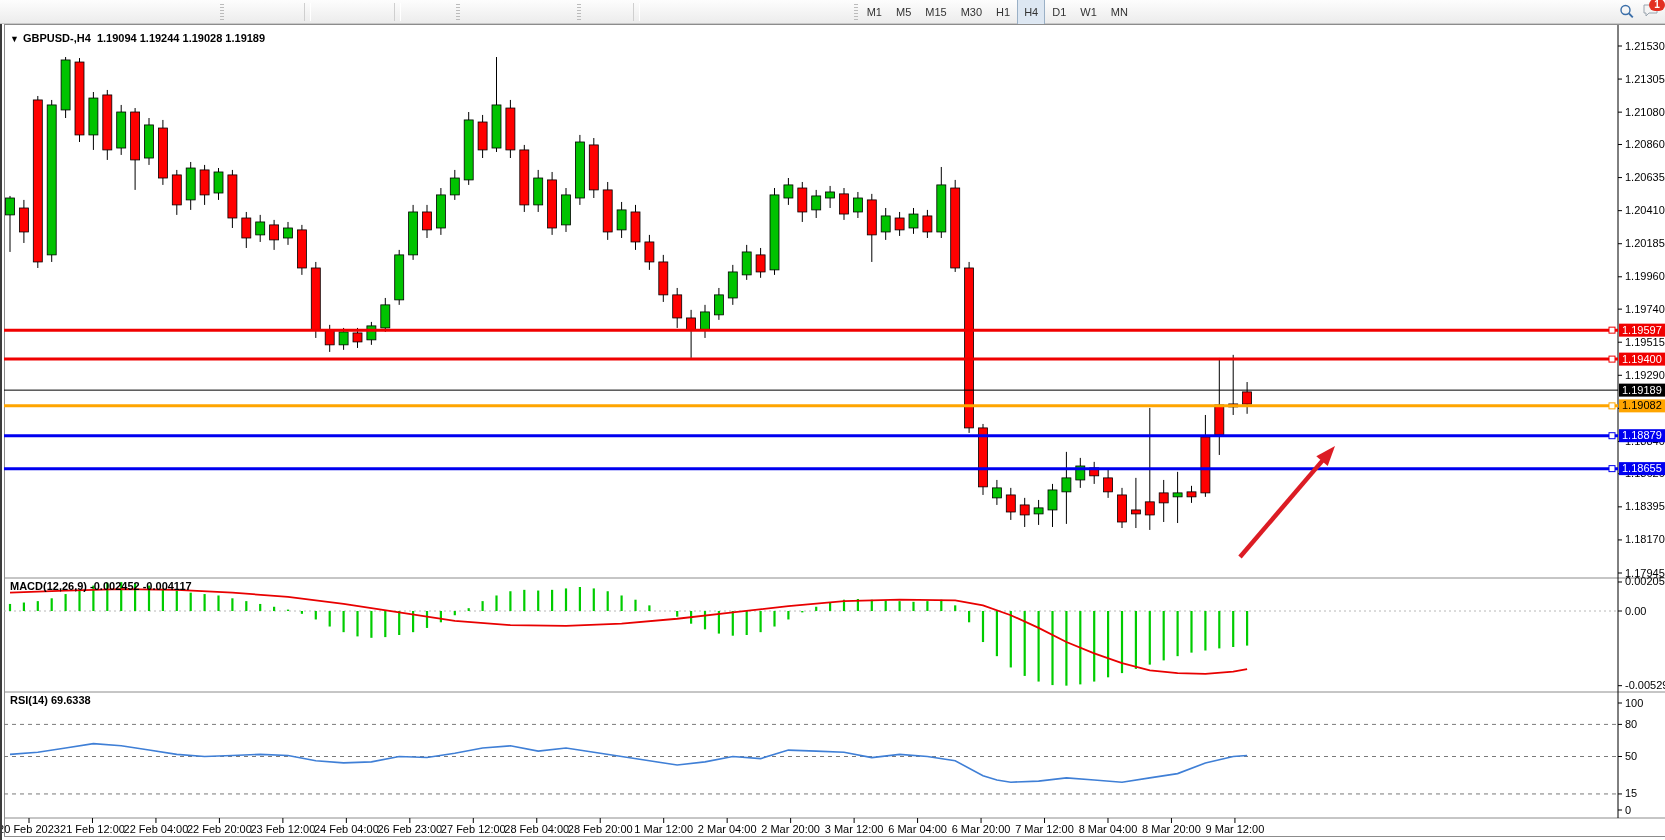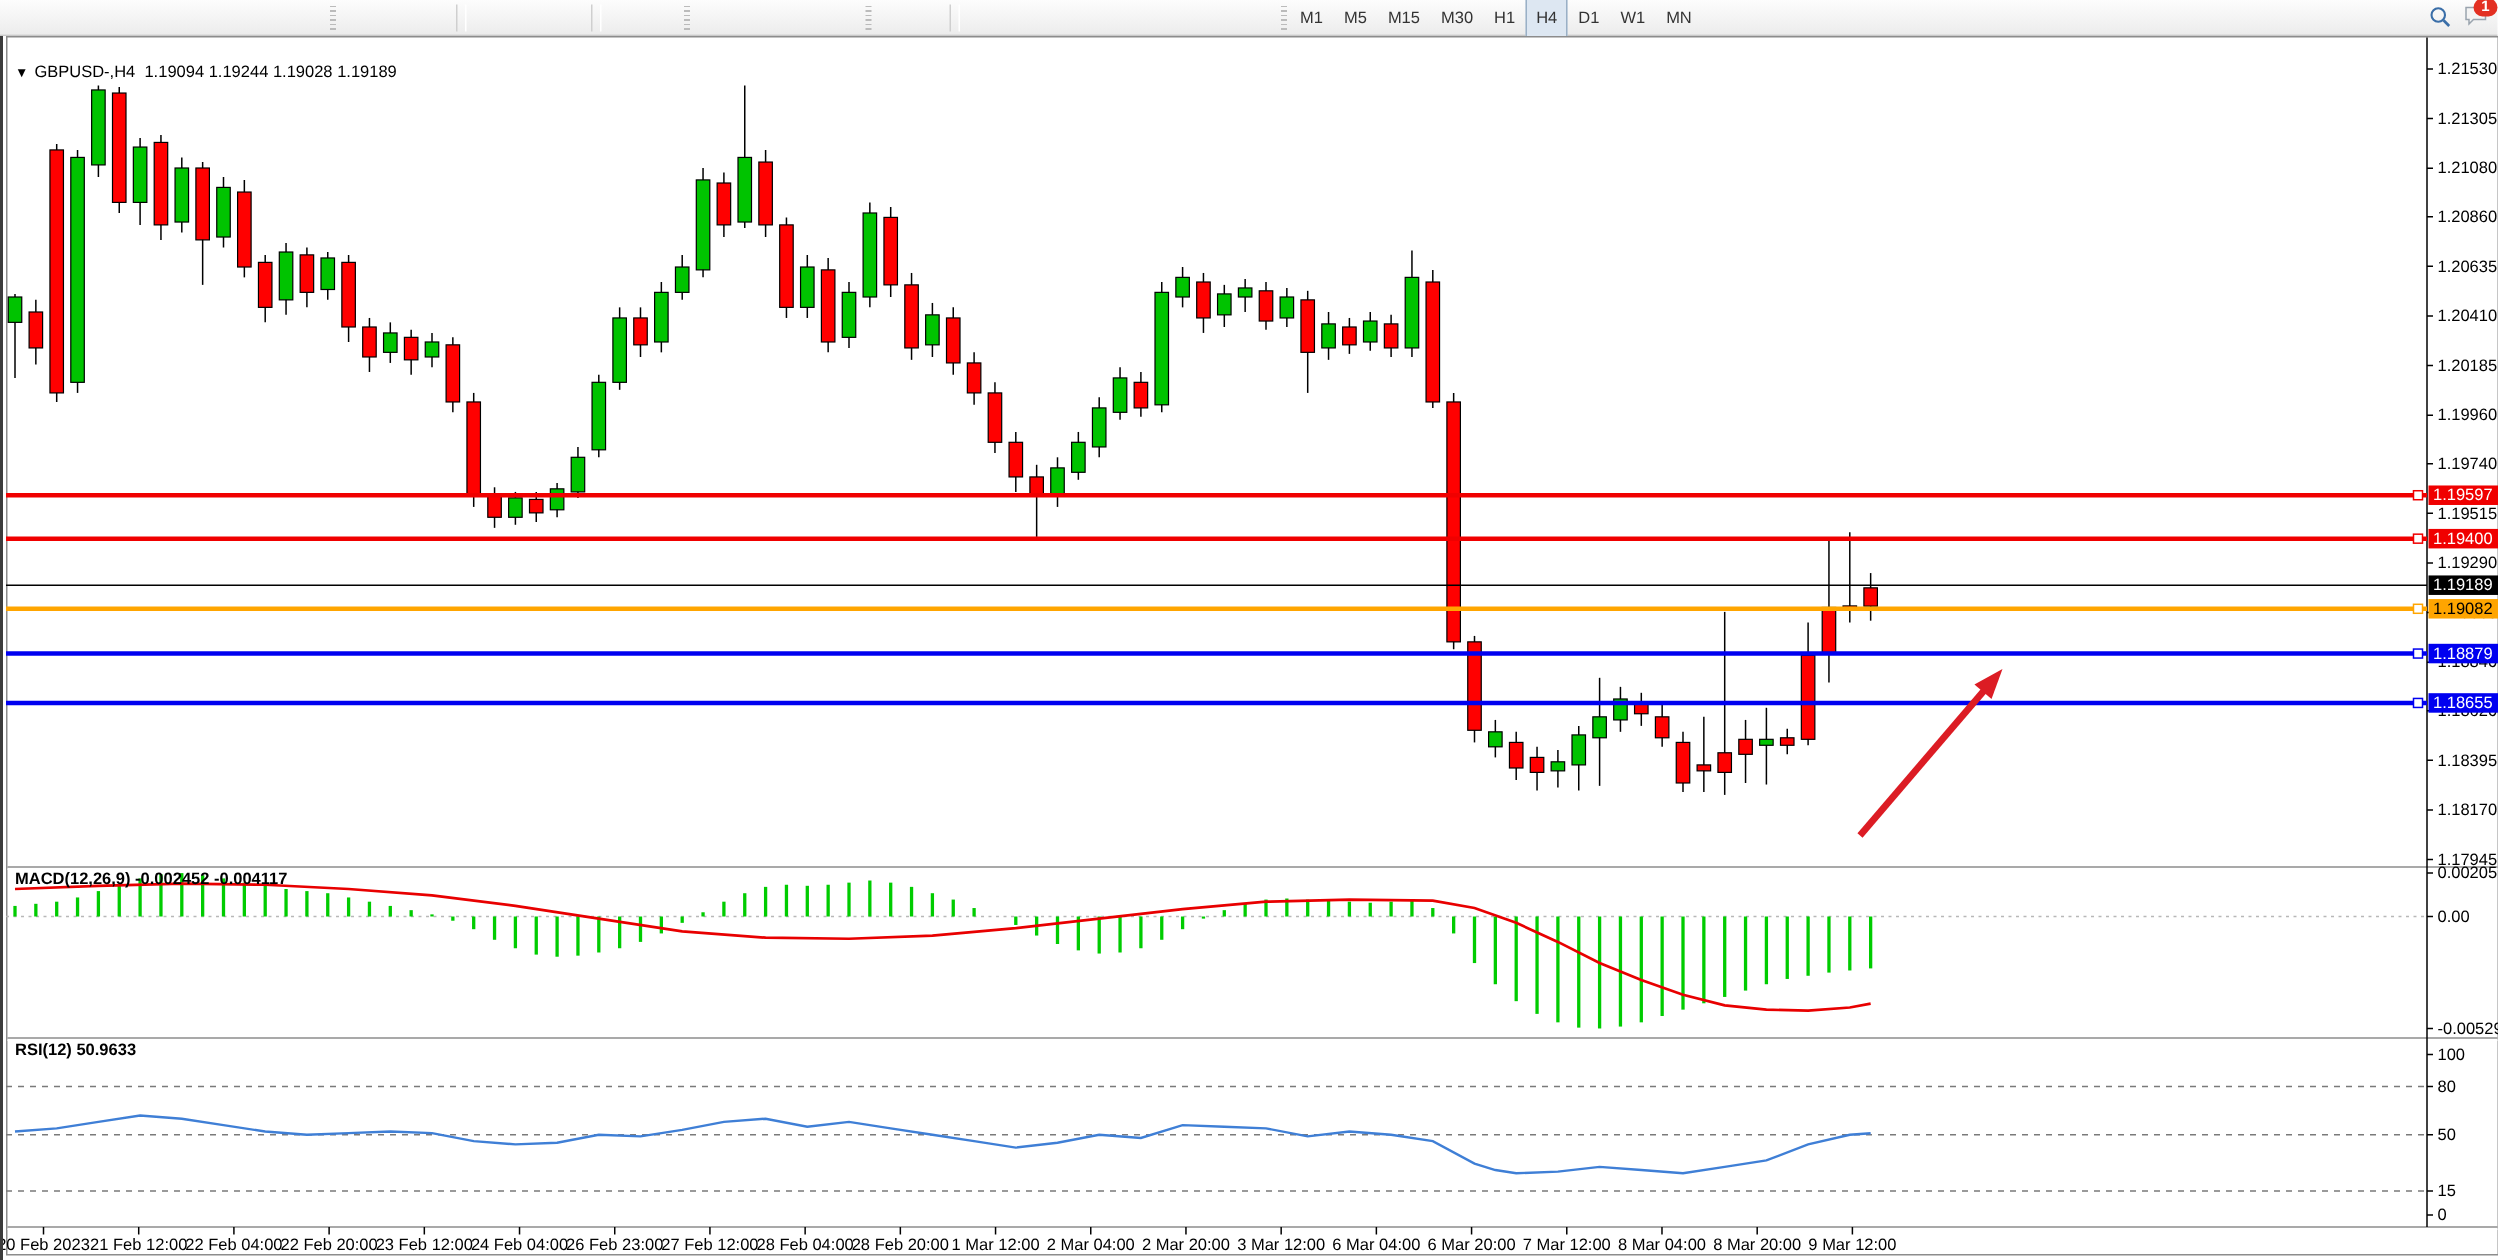--- a/index.html
+++ b/index.html
@@ -23,21 +23,21 @@
   .tb-right{margin-left:auto;display:flex;align-items:center;margin-right:6px;gap:8px;}
   .chat-wrap{position:relative;}
   .badge{position:absolute;top:-4px;right:-6px;background:#e33022;color:#fff;
     border-radius:8px;font-size:10px;line-height:12px;min-width:12px;height:12px;
     text-align:center;padding:0 2px;font-weight:bold;}
   
   .chart-window{position:absolute;left:0;top:24px;width:1665px;height:816px;
     background:#fff;border-left:2px solid #3c3c3c;box-sizing:border-box;}
   #chart-svg{position:absolute;left:0;top:0;}
   .overlay{position:absolute;font-size:11px;color:#000;pointer-events:none;white-space:nowrap;}
-  .title-line{left:8px;top:18px;font-weight:normal;pointer-events:auto;}
+  .title-line{left:8px;top:8px;font-weight:bold;pointer-events:auto;}
   .title-line .tri{font-size:9px;margin-right:4px;}
   .pane-label{font-weight:bold;}
 </style>
 </head>
 <body>
 
 <div class="toolbar">
   <div class="tb-group">
     <div class="tb-btn">
       <svg width="14" height="14" viewBox="0 0 14 14">
@@ -661,14 +661,14 @@
         <line x1="1169.46" y1="818" x2="1169.46" y2="823" stroke="#000"></line>
         <text x="1169.46" y="833" font-family="&quot;Liberation Sans&quot;,sans-serif" font-size="11" fill="#000" text-anchor="middle">8 Mar 20:00</text>
         <line x1="1232.93" y1="818" x2="1232.93" y2="823" stroke="#000"></line>
         <text x="1232.93" y="833" font-family="&quot;Liberation Sans&quot;,sans-serif" font-size="11" fill="#000" text-anchor="middle">9 Mar 12:00</text>
       </g>
     </svg>
   <div class="overlay title-line">
     <span class="tri">▼</span><span>GBPUSD-,H4</span>&nbsp;&nbsp;<span>1.19094 1.19244 1.19028 1.19189</span>
   </div>
   <div class="overlay pane-label" style="left:8px;top:556px;">MACD(12,26,9) -0.002452 -0.004117</div>
-  <div class="overlay pane-label" style="left:8px;top:670px;">RSI(12) 50.9633</div>
+  <div class="overlay pane-label" style="left:8px;top:670px;">RSI(14) 69.6338</div>
 </div>
 
 </body></html>

